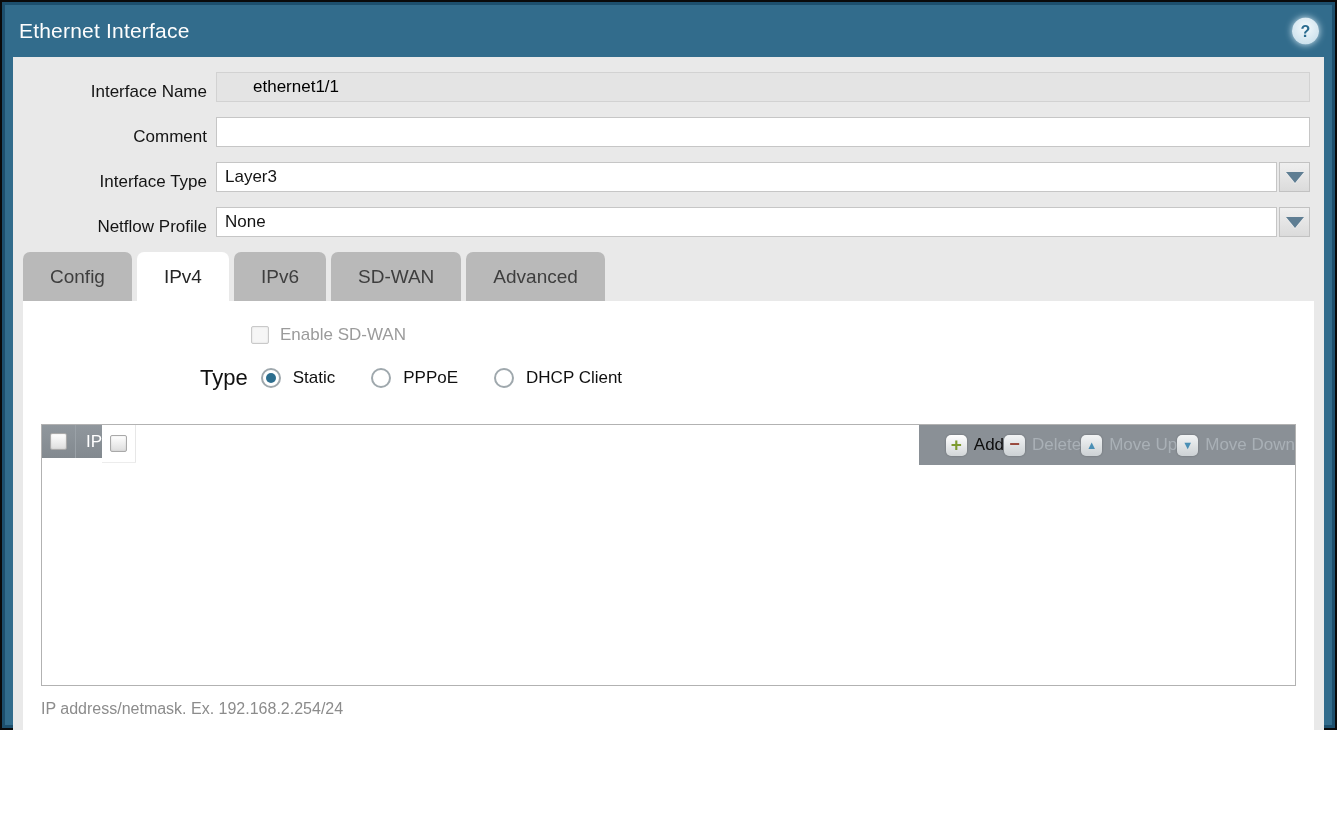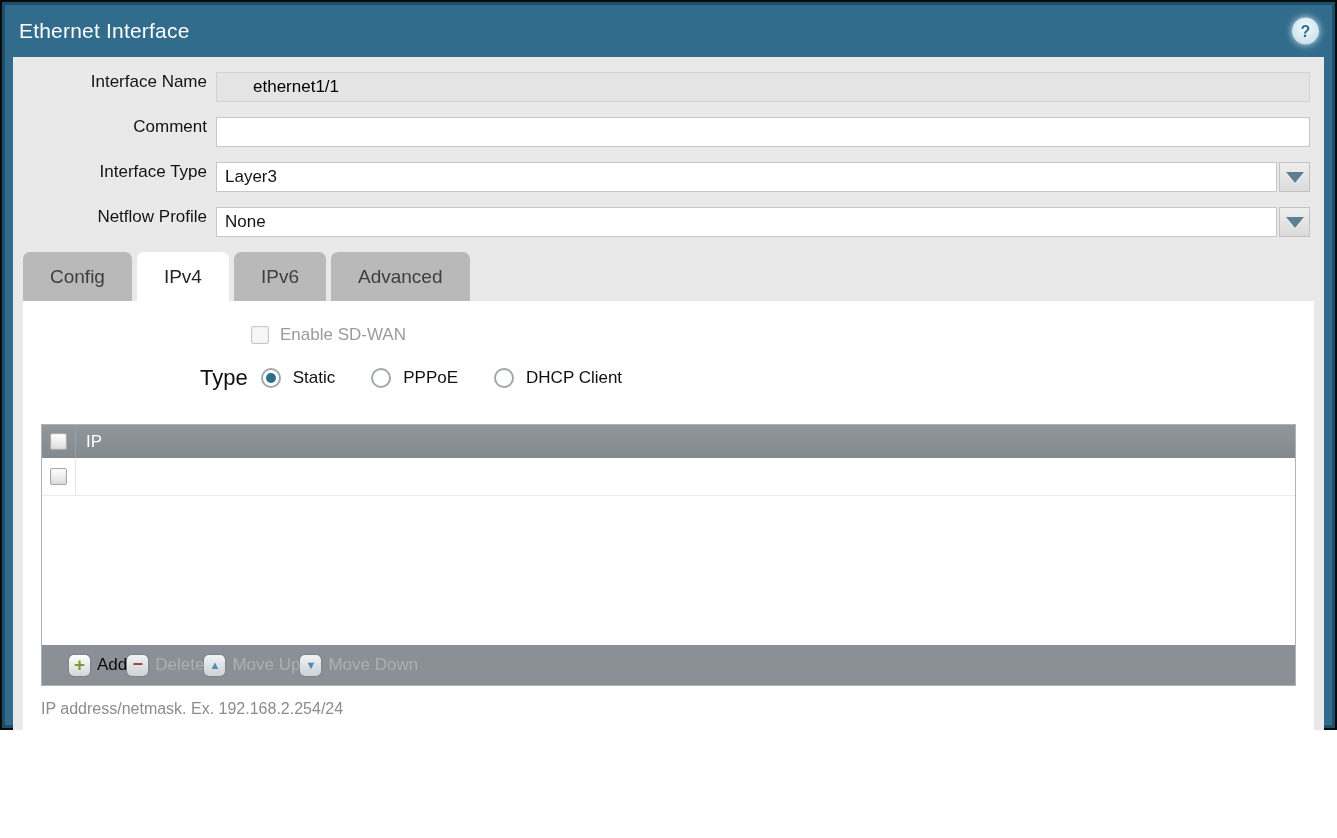--- a/index.html
+++ b/index.html
@@ -15,21 +15,21 @@
   .help { position:absolute; right:13px; top:50%; transform:translateY(-50%);
           width:27px; height:27px; border-radius:50%;
           background:radial-gradient(circle at 50% 38%, #f4fafc 0%, #cfe3ee 70%, #bcd8e7 100%);
           display:flex; align-items:center; justify-content:center;
           color:#2a6c90; font-weight:bold; font-size:16px;
           box-shadow:0 0 7px rgba(223,241,250,.95); cursor:pointer; }
 
   
   .content { margin:0 8px; background:#e9e9e9; padding-top:15px; padding-bottom:14px; flex:none; }
 
-  .form-row { display:flex; align-items:flex-start; height:30px; margin-bottom:15px; }
+  .form-row { display:flex; align-items:flex-end; height:30px; margin-bottom:15px; }
   .form-label { width:203px; flex:none; text-align:right; padding-right:9px;
                 font-size:17px; color:#141414; }
   .form-field { flex:1; margin-right:14px; display:flex; }
   input.text { flex:1; height:30px; border:1px solid #c6c6c6; font-size:17px; padding:0 8px;
                color:#1a1a1a; background:#fff; font-family:inherit; outline:none; }
   input.text.disabled { background:#e4e4e4; color:#000000; border-color:#d2d2d2;padding-left:36px; }
   .combo-value { flex:1; height:30px; border:1px solid #c6c6c6; background:#fff;
                  font-size:17px; padding:4px 8px 0; color:#141414; cursor:default; }
   .combo-btn { width:31px; height:30px; margin-left:2px; border:1px solid #c2c2c2;
                background:linear-gradient(#efefef,#dbdbdb); display:flex; align-items:center;
@@ -57,21 +57,21 @@
   .type-label { font-size:22px; color:#111; margin-right:13px; }
   .radio-opt { display:flex; align-items:center; margin-right:36px; cursor:pointer; }
   .radio { width:20px; height:20px; border:2px solid #9fa8ad; border-radius:50%; background:#fff;
            margin-right:12px; position:relative; flex:none; }
   .radio.selected::after { content:""; position:absolute; left:3px; top:3px; width:10px; height:10px;
            border-radius:50%; background:#2d6e8e; }
   .radio-label { font-size:17px; color:#101010; }
 
   
   .ip-table { margin:33px 18px 0; border:1px solid #b2b2b2; height:262px;
-              display:flex; flex-direction:column; }
+              display:flex; flex-direction:row; }
   .ip-header { height:33px; flex:none; background:linear-gradient(#90979d,#82898f);
                display:flex; align-items:center; color:#fff; font-size:17px; }
   .cb-cell { width:34px; align-self:stretch; display:flex; align-items:center; justify-content:center; flex:none; }
   .ip-header .cb-cell { border-right:1px solid #9aa1a7; }
   .ip-header .col-label { padding-left:10px; }
   .ip-row { height:38px; flex:none; display:flex; align-items:center; border-bottom:1px solid #ececec;
             font-size:17px; color:#2e2e2e; background:#fff; }
   .ip-row .cb-cell { border-right:1px solid #e7e7e7; }
   .ip-row .cell-text { padding-left:10px; }
   .ip-row .checkbox, .ip-header .checkbox { width:17px; height:17px; }
@@ -146,20 +146,21 @@
           <div class="combo-btn">
             <div class="combo-arrow"></div>
           </div>
         </div>
       </div>
 
       <div class="tabs">
         <div class="tab">Config</div>
         <div class="tab active">IPv4</div>
         <div class="tab">IPv6</div>
+        <div class="tab">SD-WAN</div>
         <div class="tab">Advanced</div>
       </div>
 
       <div class="panel">
 
         <div class="sdwan-row">
           <span class="checkbox disabled"></span>
           <span class="sdwan-label">Enable SD-WAN</span>
         </div>
 

